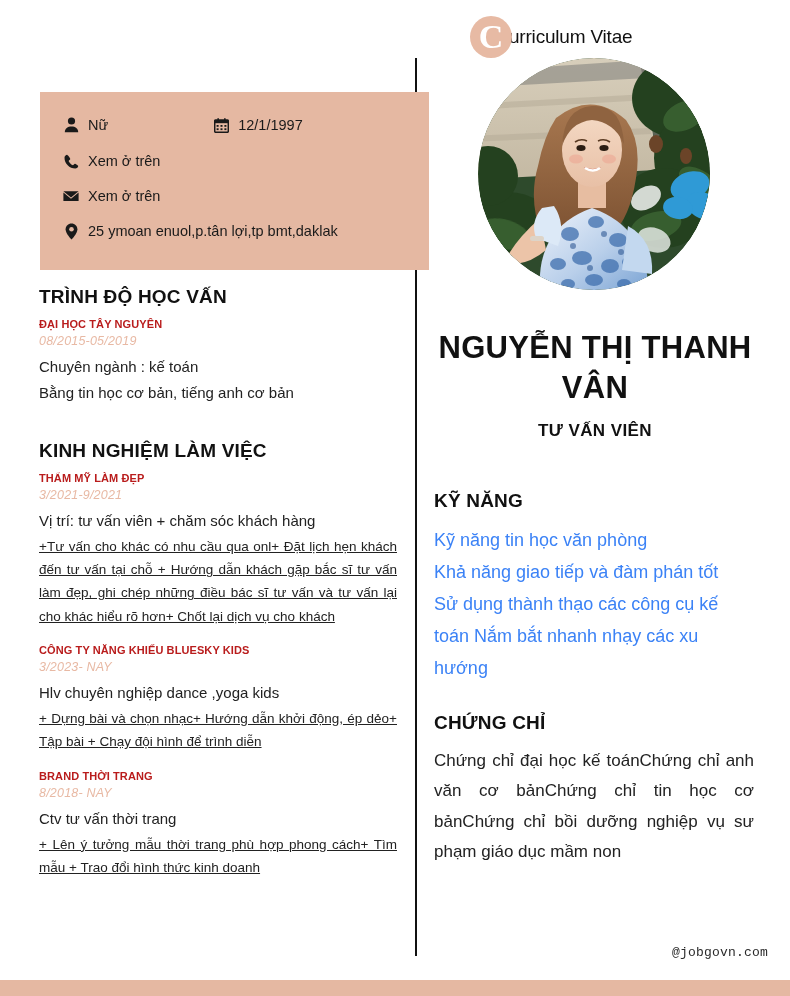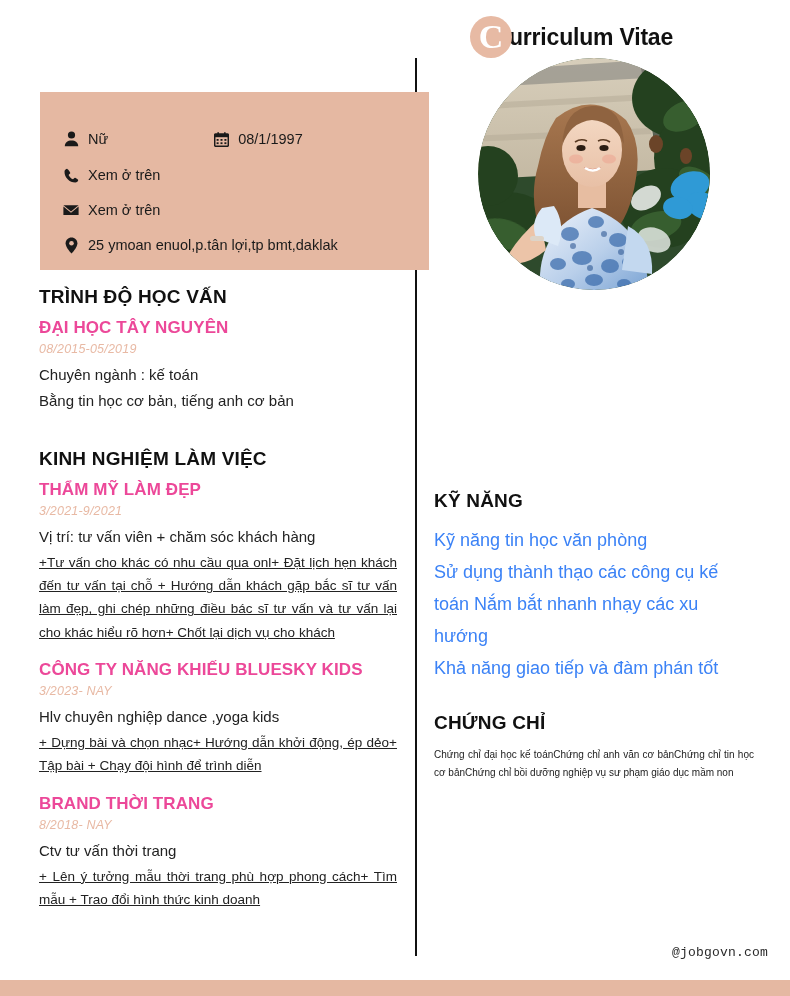--- a/index.html
+++ b/index.html
@@ -29,21 +29,21 @@
     border-radius: 50%; background: #e7baa4;
     display: flex; align-items: center; justify-content: center;
     margin-right: 1px;
   }
   .logo-circle .c-letter {
     font-size: 34px; font-weight: 700; color: #ffffff;
     line-height: 1; font-family: "Liberation Serif", serif;
     letter-spacing: 0;
   }
   .cv-title {
-    font-size: 23px; font-weight: 700; color: #111;
+    font-size: 19px; font-weight: 400; color: #111;
     letter-spacing: -0.2px; white-space: nowrap;
     margin-left: -4px;
   }
 
   
   .photo-wrap {
     position: absolute; left: 478px; top: 58px;
     width: 232px; height: 232px; border-radius: 50%;
     overflow: hidden;
   }
@@ -58,40 +58,40 @@
   .job-title {
     margin-top: 14px; font-size: 17px; font-weight: 700;
     letter-spacing: 0.4px; color: #111;
   }
 
   
   .contact-box {
     position: absolute; left: 40px; top: 92px;
     width: 389px; height: 178px;
     background: #e5b8a2;
-    padding: 36px 0 0 22px;
+    padding: 22px 0 0 22px;
   }
   .contact-row { display: flex; align-items: center; margin-bottom: 13px; height: 22px; }
   .contact-row.first { margin-bottom: 14px; }
   .cell { display: flex; align-items: center; }
   .cell.date { margin-left: 104px; }
   .ic { width: 18px; height: 18px; margin-right: 8px; flex: 0 0 18px;
         display:flex; align-items:center; justify-content:center; }
   .ic svg { display:block; }
   .ctext { font-size: 14.5px; color: #1a1a1a; line-height: 1; white-space: nowrap; }
 
   
   .left-col { position: absolute; left: 39px; top: 286px; width: 358px; }
   .section-h {
     font-size: 19px; font-weight: 700; letter-spacing: 0.2px;
     color: #111; margin-bottom: 10px;
   }
   .sub-h {
-    font-size: 17px; font-weight: 700; letter-spacing: 0.1px;
-    color: #ec4899; margin-bottom: 4px;
+    font-size: 11px; font-weight: 700; letter-spacing: 0.1px;
+    color: #b91c1c; margin-bottom: 4px;
   }
   .date-line {
     font-size: 12.5px; font-style: italic; color: #e8b9a4;
     margin-bottom: 7px; letter-spacing: 0.2px;
   }
   .body-line {
     font-size: 15px; color: #222; line-height: 1.62; margin-bottom: 2px;
   }
   .body-just {
     font-size: 13.5px; color: #222; line-height: 1.72;
@@ -101,21 +101,21 @@
   .sec-gap { height: 18px; }
 
   
   .right-col { position: absolute; left: 434px; top: 490px; width: 320px; }
   .r-section-h {
     font-size: 19px; font-weight: 700; letter-spacing: 0.2px;
     color: #111; margin-bottom: 12px;
   }
   .r-line { font-size: 18px; color: #3b82f6; line-height: 1.78; }
   .r-just {
-    font-size: 10px; color: #222; line-height: 1.78;
+    font-size: 17px; color: #222; line-height: 1.78;
     text-align: justify; text-align-last: left;
   }
   .r-gap { height: 28px; }
 
   
   .footer-text {
     position: absolute; right: 22px; bottom: 36px;
     font-family: "Liberation Mono", monospace;
     font-size: 13px; color: #2a2a2a; letter-spacing: 0.2px;
   }
@@ -241,20 +241,24 @@
         <path d="M62 160 q-20 18 -30 34 q-6 10 6 12 q16 -2 30 -14z" fill="#ecc4a8"></path>
         <path d="M64 150 q-12 14 -6 30 l22 8 q8 -22 -4 -40z" fill="#dce9f7"></path>
 
         <path d="M150 168 q26 14 24 48 l-30 -4z" fill="#c3d8ef"></path>
 
         <rect x="52" y="178" width="14" height="5" rx="2.5" fill="#ddd4c8"></rect>
       </g>
     </svg>
   </div>
 
+  <div class="name-block">
+    <div class="name">NGUYỄN THỊ THANH VÂN</div>
+    <div class="job-title">TƯ VẤN VIÊN</div>
+  </div>
 
   <div class="contact-box">
 
     <div class="contact-row first">
       <span class="cell">
         <span class="ic">
           <svg width="15" height="16" viewBox="0 0 15 16">
               <circle cx="7.5" cy="4" r="3.6" fill="#1a1a1a"></circle>
               <path d="M0.8 15.2c0-3.6 3-5.6 6.7-5.6s6.7 2 6.7 5.6z" fill="#1a1a1a"></path>
             </svg>
@@ -271,21 +275,21 @@
             <g fill="#1a1a1a">
               <rect x="2.6" y="7" width="2" height="1.8"></rect>
                 <rect x="6.5" y="7" width="2" height="1.8"></rect>
                 <rect x="10.4" y="7" width="2" height="1.8"></rect>
               <rect x="2.6" y="10.3" width="2" height="1.8"></rect>
                 <rect x="6.5" y="10.3" width="2" height="1.8"></rect>
                 <rect x="10.4" y="10.3" width="2" height="1.8"></rect>
             </g>
           </svg>
         </span>
-        <span class="ctext">08/1/1997</span>
+        <span class="ctext">12/1/1997</span>
       </span>
     </div>
 
     <div class="contact-row">
       <span class="cell">
         <span class="ic">
           <svg width="15" height="15" viewBox="0 0 15 15">
               <path d="M3.1 0.8C1.9 0.8 0.5 2.2 0.5 3.7c0 5.9 5 10.8 10.8 10.8 1.5 0 2.9-1.4 2.9-2.6 0-0.5-2.8-2.2-3.3-2.2-0.6 0-1.5 1.6-2 1.6-1.1 0-4.2-3.1-4.2-4.2 0-0.5 1.6-1.4 1.6-2 0-0.5-1.7-3.3-2.2-3.3z" fill="#1a1a1a"></path>
             </svg>
         </span>
@@ -358,22 +362,22 @@
       </div>
     </div>
 
   </div>
 
   <div class="right-col">
 
     <div>
       <div class="r-section-h">KỸ NĂNG</div>
       <div class="r-line">Kỹ năng tin học văn phòng</div>
+      <div class="r-line">Khả năng giao tiếp và đàm phán tốt</div>
       <div class="r-line">Sử dụng thành thạo các công cụ kế toán Nắm bắt nhanh nhạy các xu hướng</div>
-      <div class="r-line">Khả năng giao tiếp và đàm phán tốt</div>
     </div>
 
     <div class="r-gap"></div>
 
     <div>
       <div class="r-section-h">CHỨNG CHỈ</div>
       <div class="r-just">Chứng chỉ đại học kế toánChứng chỉ anh văn cơ bảnChứng chỉ tin học cơ bảnChứng chỉ bồi dưỡng nghiệp vụ sư phạm giáo dục mầm non</div>
     </div>
 
   </div>

